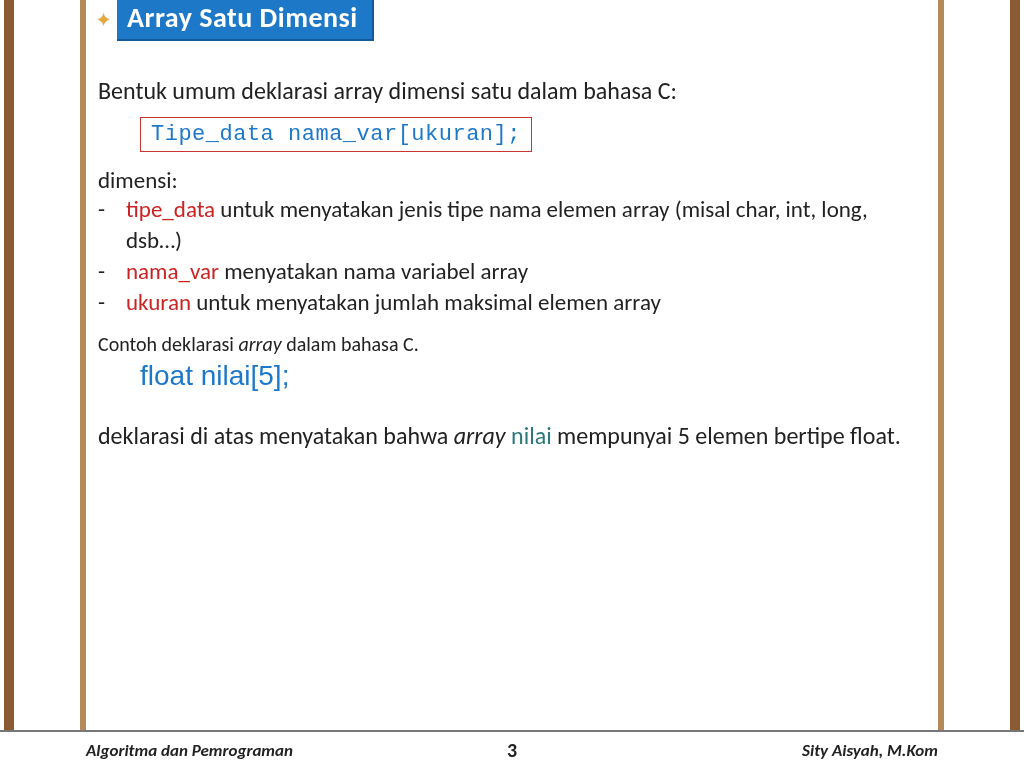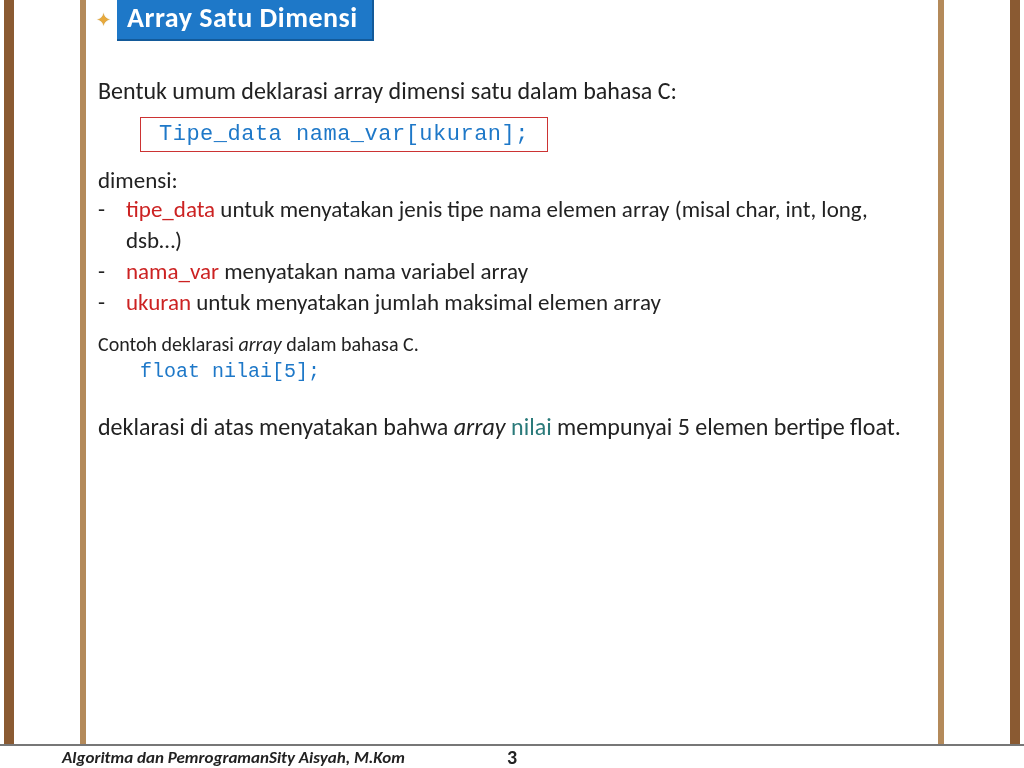--- a/index.html
+++ b/index.html
@@ -56,21 +56,21 @@
 
     .intro {
       font-size: 24px;
       color: #222;
       margin: 35px 0 12px 0;
     }
 
     .code-box {
       display: inline-block;
       border: 1.5px solid #cc3333;
-      padding: 4px 18px;
+      padding: 4px 10px;
       font-family: "Courier New", monospace;
       font-size: 22px;
       color: #1e78c8;
       margin-left: 42px;
       margin-bottom: 14px;
       letter-spacing: 0.5px;
     }
 
     .where {
       font-size: 23px;
@@ -93,43 +93,44 @@
     .kw { color: #cc2222; font-weight: normal; }
 
     .contoh {
       font-size: 20px;
       color: #222;
       margin-bottom: 4px;
     }
     .italic { font-style: italic; }
 
     .code-line {
-      font-family: Liberation Mono, monospace;
-      font-size: 20px;
+      font-family: Liberation Sans, sans-serif;
+      font-size: 28px;
       color: #1e78c8;
       margin-left: 42px;
       margin-bottom: 28px;
     }
 
     .explain {
       font-size: 24px;
       color: #222;
       text-align: justify;
       line-height: 1.35;
     }
     .teal { color: #2a7a7a; }
 
     .footer {
       position: absolute;
       left: 0; right: 0; bottom: 0;
-      height: 24px;
+      height: 38px;
       border-top: 2px solid #777;
       display: flex;
       align-items: center;
-      padding: 0 62px;
+      justify-content: space-between;
+      padding: 0 86px;
       font-size: 17px;
       font-style: italic;
       font-weight: bold;
       color: #222;
       background: #fff;
     }
     .footer .page {
       position: absolute;
       left: 50%;
       transform: translateX(-50%);

